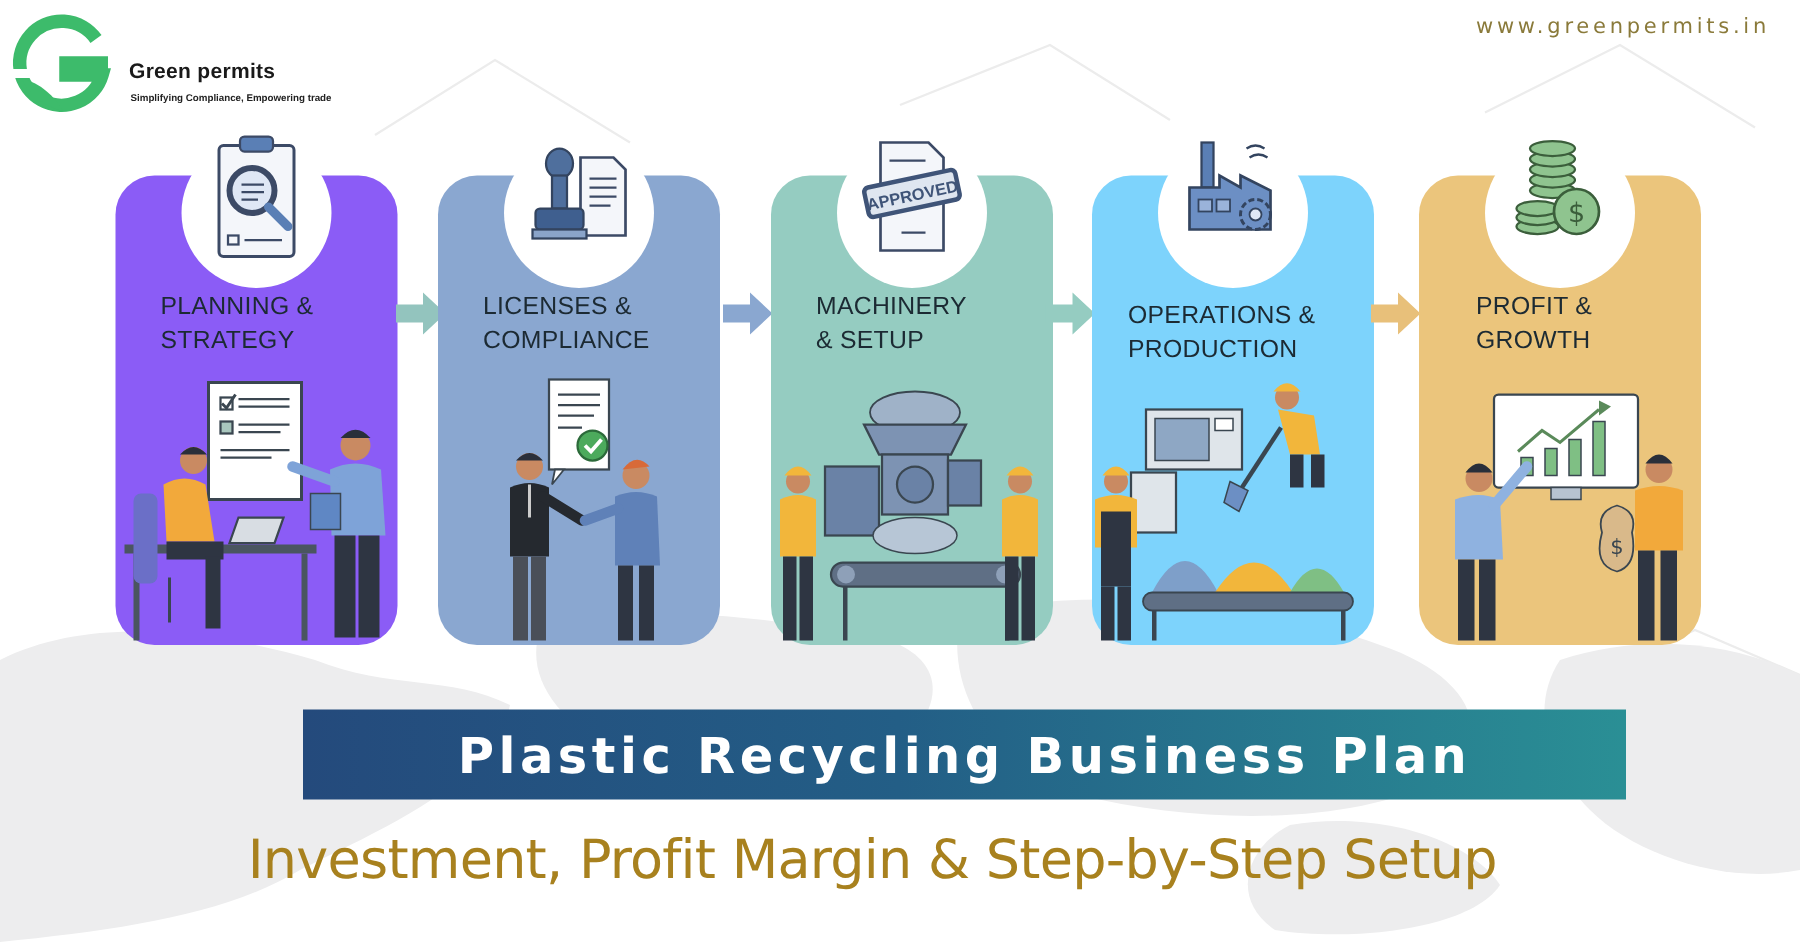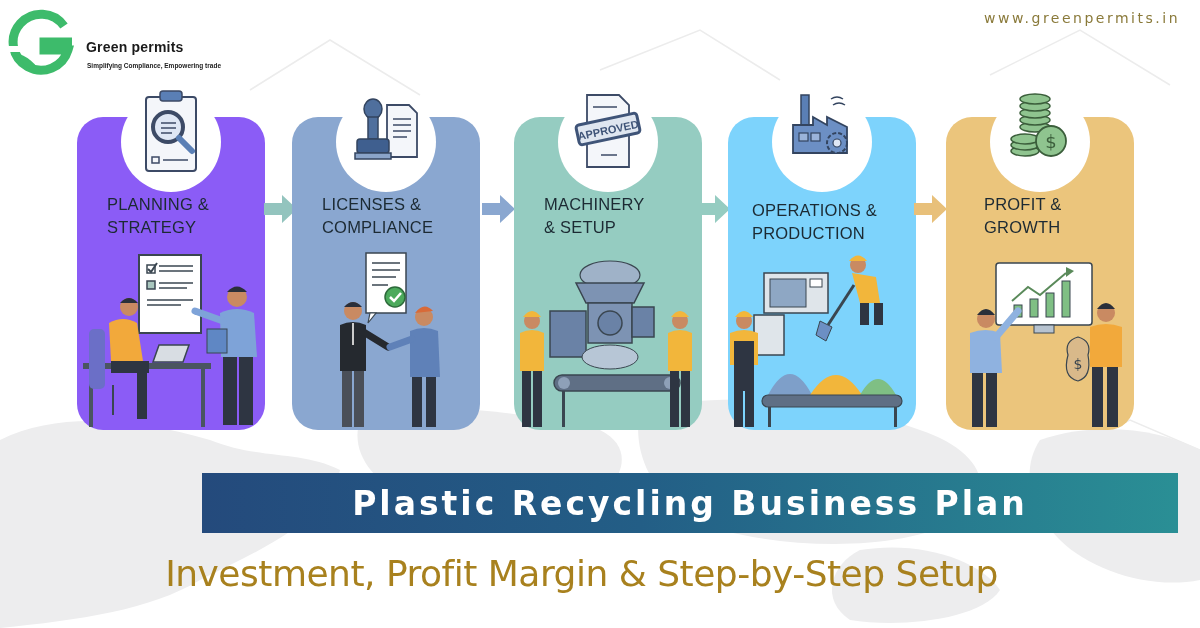--- a/index.html
+++ b/index.html
@@ -17,21 +17,21 @@
   .site-url { position: absolute; right: 20px; top: 10px; font-size: 14px; color: #8a7a3a; letter-spacing: 2.5px; font-family: "DejaVu Sans", sans-serif; }
 
   .card { position: absolute; top: 117px; width: 188px; height: 313px; border-radius: 26px; overflow: visible; }
   .card .circle { position: absolute; left: 44px; top: -25px; width: 100px; height: 100px; border-radius: 50%; background: #ffffff; }
   .card .icon { position: absolute; left: 59px; top: -28px; width: 70px; height: 88px; }
   .card .label { position: absolute; left: 30px; top: 76px; font-size: 16.5px; line-height: 23px; color: #1c2a33; letter-spacing: 0.2px; white-space: nowrap; }
   .card .scene { position: absolute; left: 0; top: 128px; width: 188px; height: 185px; }
 
   .arrow { position: absolute; top: 192px; width: 34px; height: 34px; }
 
-  .banner { position: absolute; left: 202px; top: 473px; width: 976px; height: 60px;
+  .banner { position: absolute; left: 202px; top: 473px; width: 882px; height: 60px;
             background: linear-gradient(90deg, #244a7c 0%, #235e86 45%, #2a8f95 100%);
             display: flex; align-items: center; justify-content: center; }
   .banner-title { color: #ffffff; font-size: 33px; font-weight: bold; letter-spacing: 3px; font-family: "DejaVu Sans", sans-serif; }
 
   .subtitle { position: absolute; left: 0; top: 553px; width: 1163px; text-align: center;
               font-size: 36px; color: #a8811e; font-family: "DejaVu Sans", sans-serif; letter-spacing: -0.5px; }
 </style>
 </head>
 <body>
 

